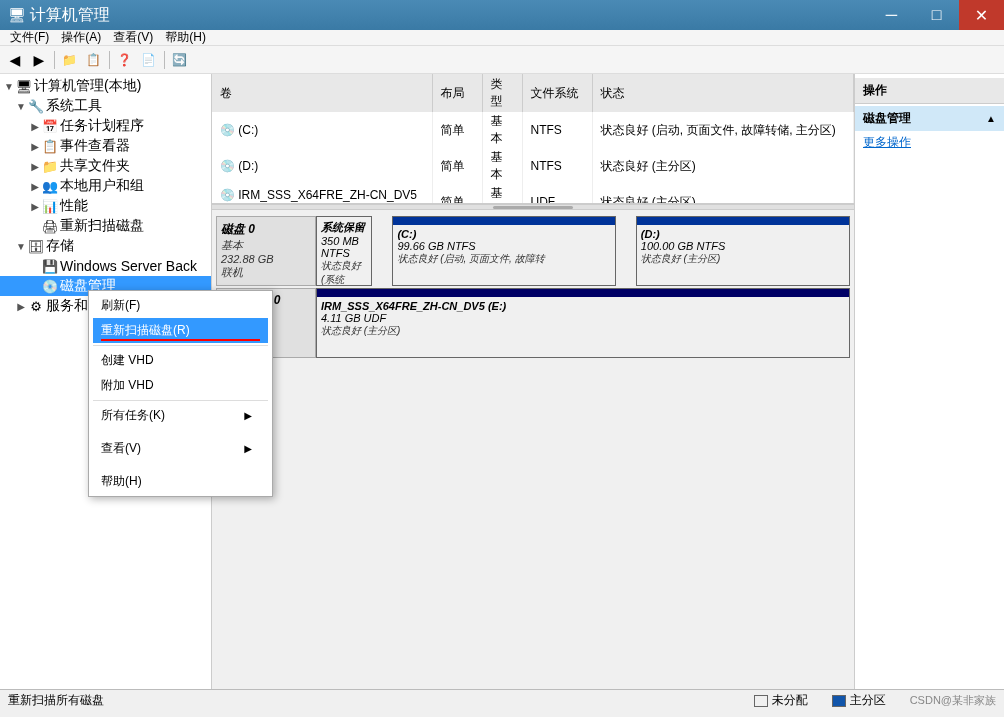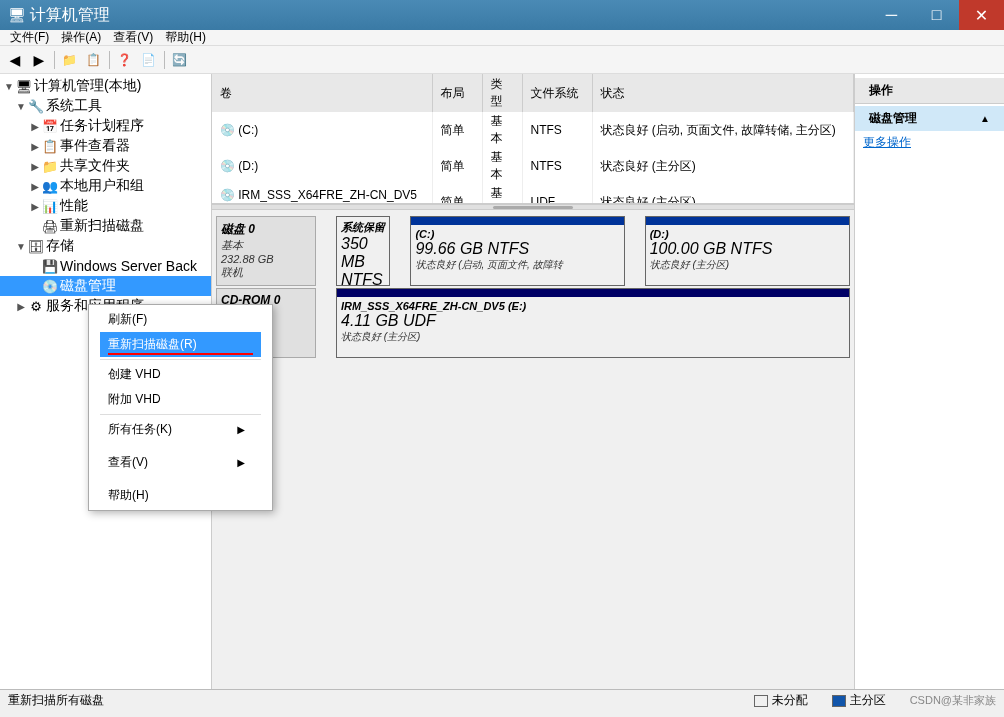--- a/index.html
+++ b/index.html
@@ -233,52 +233,52 @@
       display: flex;
       flex-direction: column;
       justify-content: flex-start;
     }
     .disk-label-name { font-weight: bold; font-size: 12px; }
     .disk-label-info { font-size: 11px; color: #333; }
 
     .disk-partitions {
       flex: 1;
       display: flex;
-      margin-left: 20px;
+      margin-left: 0;
       gap: 20px;
     }
     .partition {
       display: flex;
       flex-direction: column;
       border: 1px solid #666;
       padding: 3px 4px;
       font-size: 11px;
       overflow: hidden;
     }
     .partition-header {
       height: 8px;
       margin: -3px -4px 3px -4px;
     }
     .partition-name { font-weight: bold; font-size: 11px; }
-    .partition-size { font-size: 16px; }
+    .partition-size { font-size: 11px; }
     .partition-status { font-size: 10px; color: #333; }
     .partition.blue-header .partition-header { background: #003399; }
     .partition.dark-blue-header .partition-header { background: #000066; }
 
     
     #action-panel {
       width: 150px;
       min-width: 150px;
       background: white;
       border-left: 1px solid #ccc;
       padding: 4px 0;
     }
     .action-header {
       background: #e8e8e8;
-      padding: 4px 14px;
+      padding: 4px 8px;
       font-weight: bold;
       font-size: 12px;
       border-bottom: 1px solid #ccc;
       display: flex;
       align-items: center;
       justify-Content: space-between;
     }
     .action-item {
       padding: 3px 8px;
       font-size: 12px;
@@ -313,27 +313,27 @@
       height: 12px;
       border: 1px solid #666;
     }
     .legend-box.unalloc { background: #f0f0f0; }
     .legend-box.primary { background: #1155aa; }
 
     
     #context-menu {
       position: absolute;
       left: 88px;
-      top: 304px;
+      top: 290px;
       width: 185px;
       background: white;
       border: 1px solid #aaa;
       box-shadow: 2px 2px 8px rgba(0,0,0,0.3);
       z-index: 1000;
-      padding: 2px 11px;
+      padding: 2px 4px;
     }
     .ctx-item {
       display: flex;
       align-items: center;
       justify-content: space-between;
       padding: 4px 16px 4px 8px;
       font-size: 12px;
       cursor: pointer;
       position: relative;
     }

